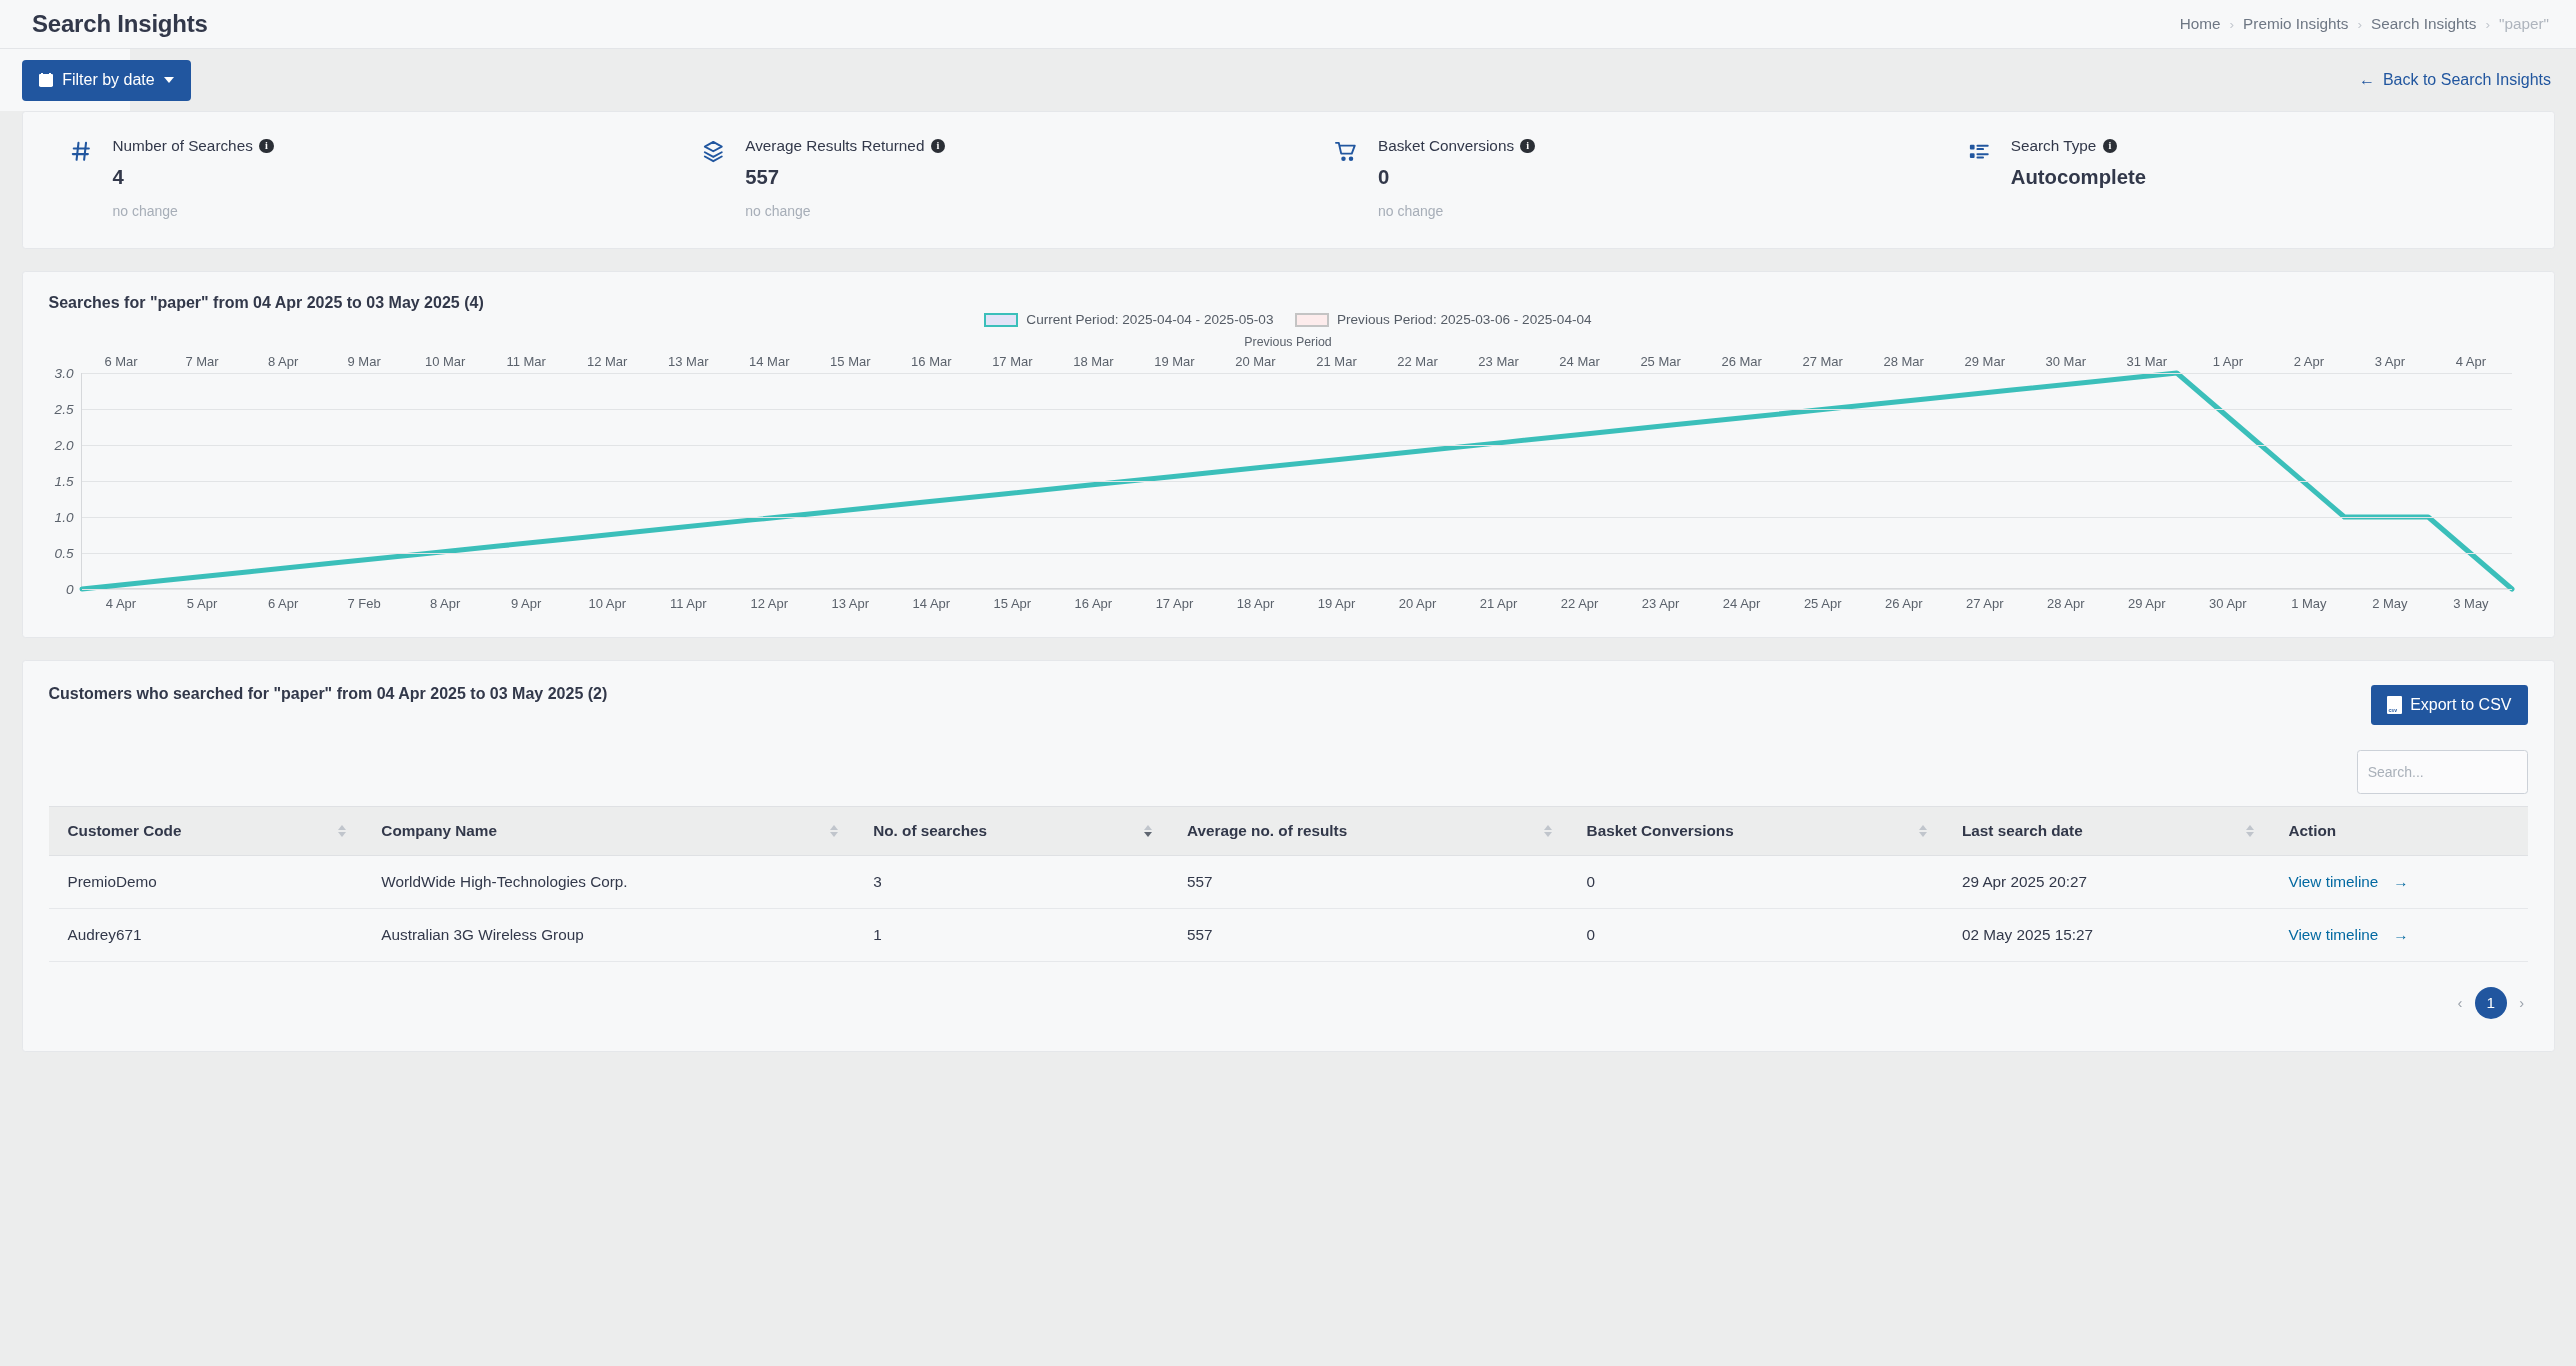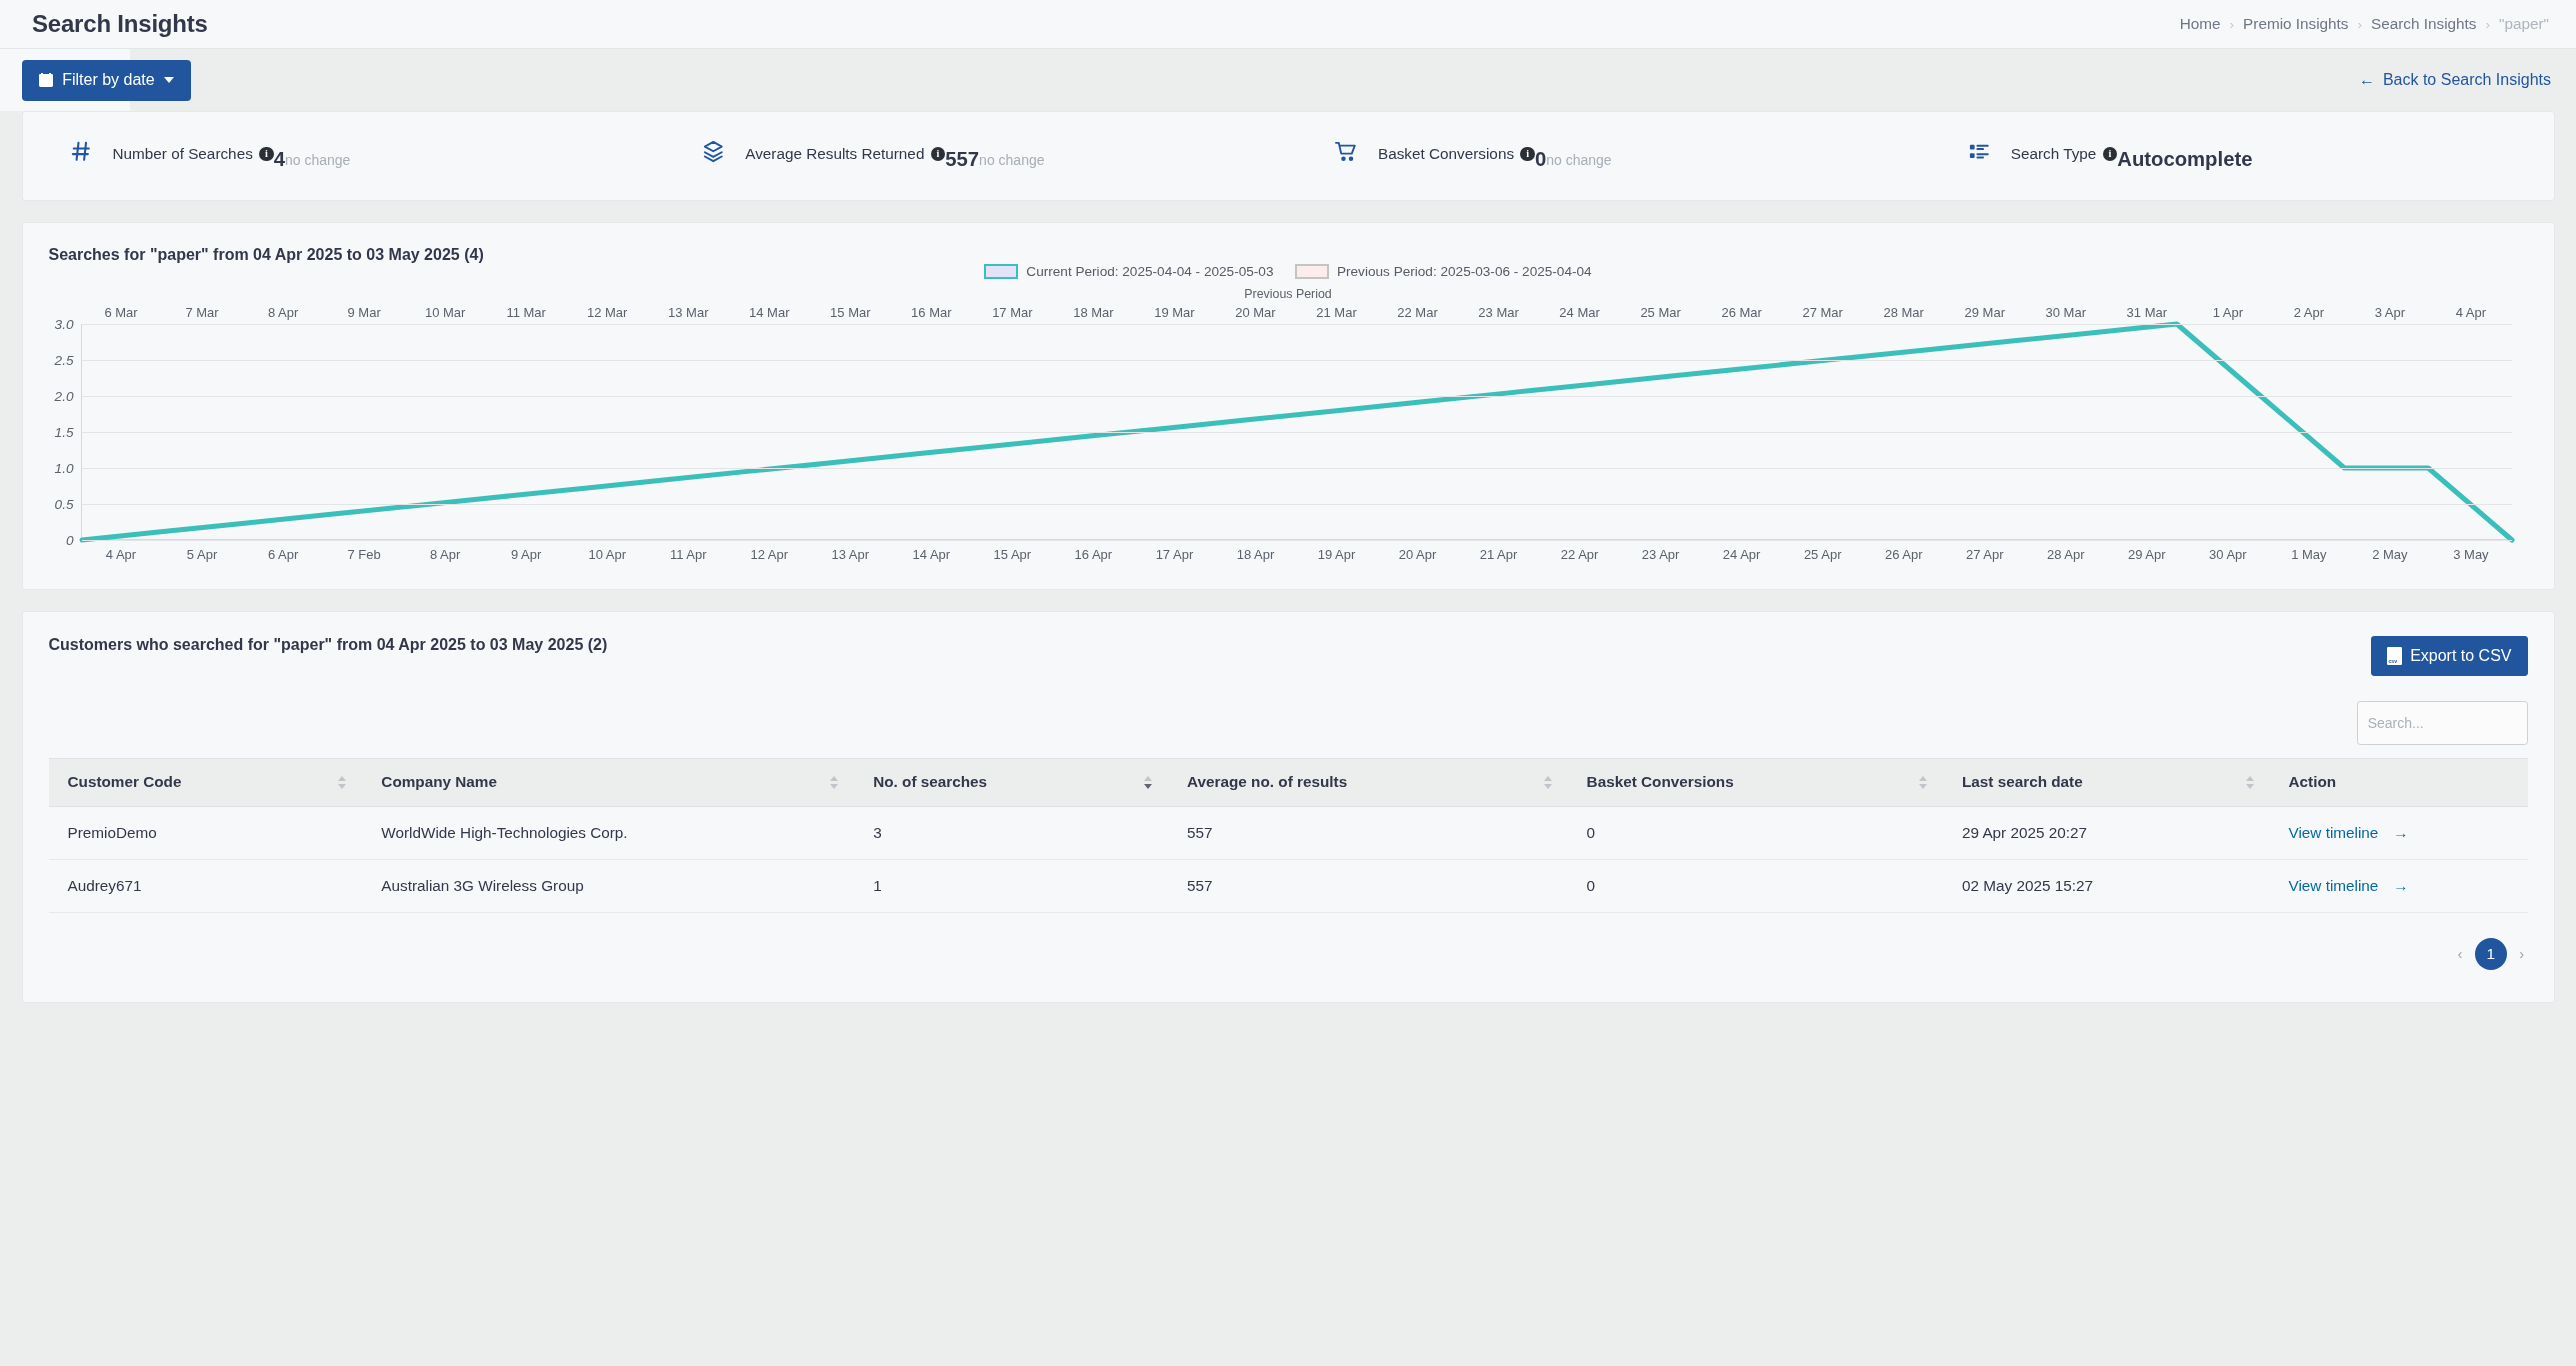--- a/index.html
+++ b/index.html
@@ -121,21 +121,21 @@
     gap: 17px;
     padding-left: 44px;
   }
   .kpi-icon {
     width: 29px; flex: 0 0 29px;
     color: #21569f;
     display: flex;
     justify-content: center;
     padding-top: 3.4px;
   }
-  .kpi-body { display: flex; }
+  .kpi-body { display: flex; flex-direction: column; }
   .kpi-label {
     font-size: 15.3px;
     color: #32384a;
     display: flex;
     align-items: center;
     gap: 6.2px;
     white-space: nowrap;
   }
   .info-dot {
     width: 14.7px; height: 14.7px;

